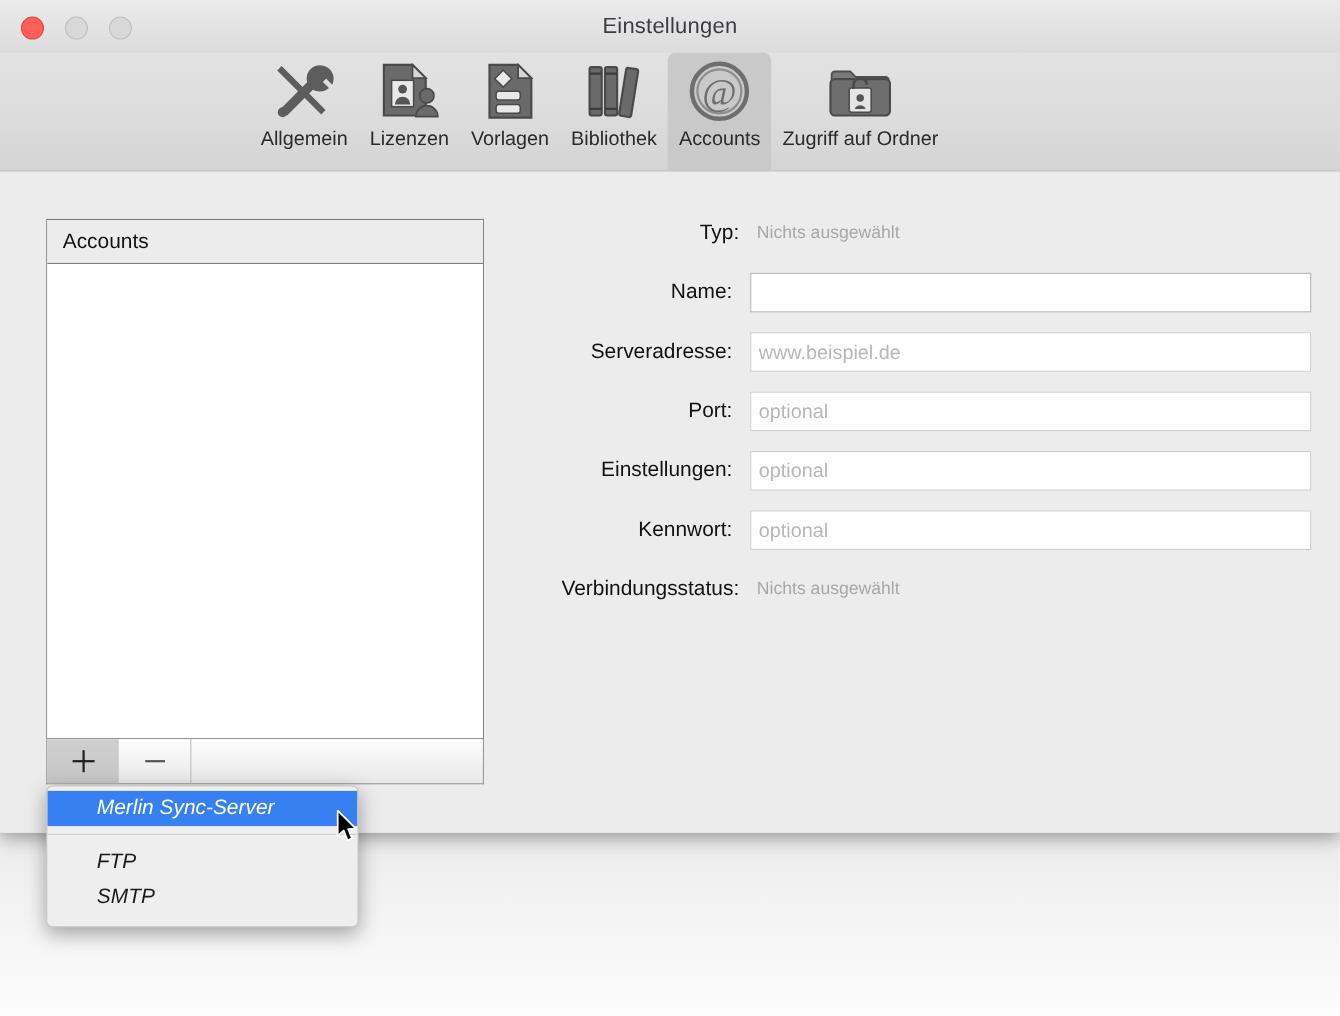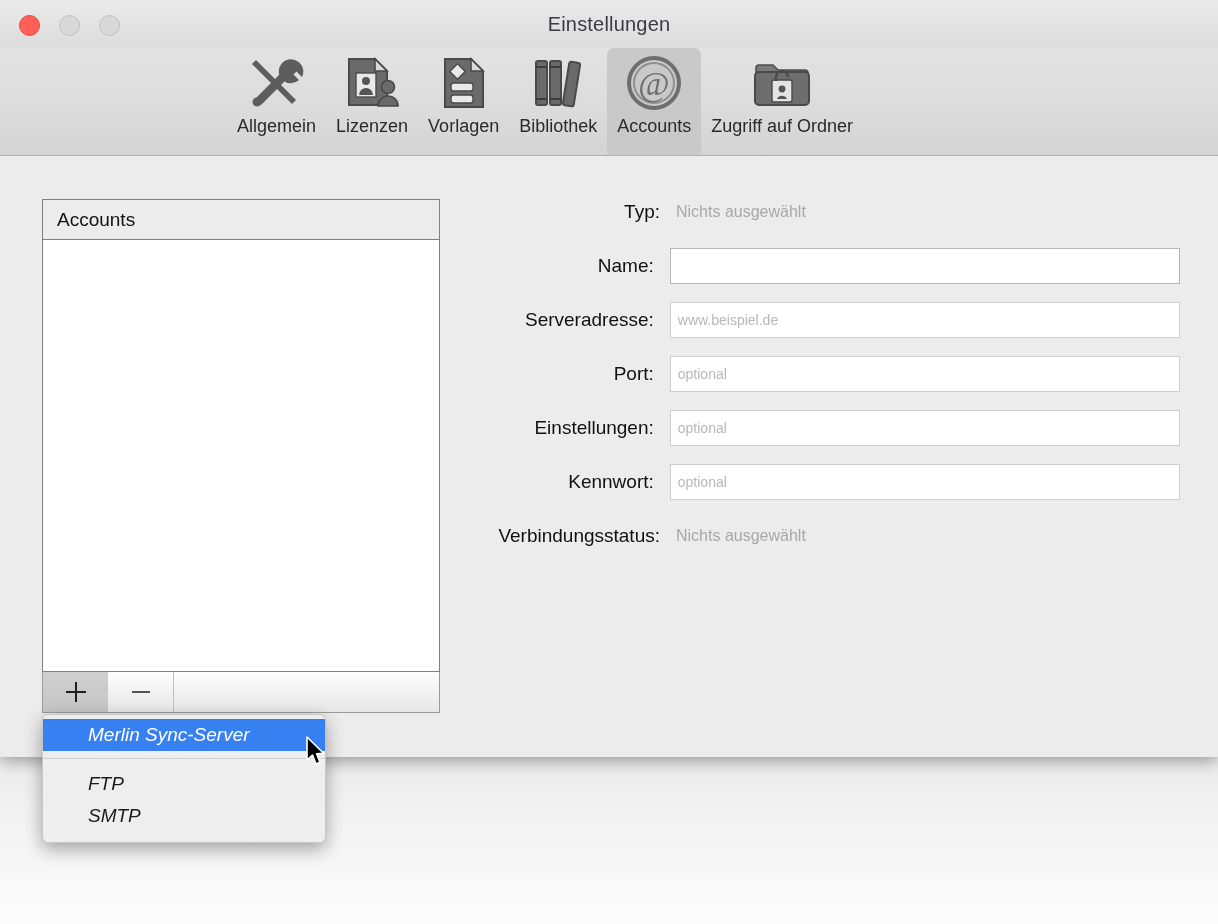--- a/index.html
+++ b/index.html
@@ -191,21 +191,21 @@
     position: absolute;
     background: #1e1e1e;
   }
   .glyph-plus:before { left: 0; top: 9px; width: 20px; height: 2px; }
   .glyph-plus:after  { left: 9px; top: 0; width: 2px; height: 20px; }
   .glyph-minus:before { left: 1px; top: 9px; width: 18px; height: 2px; background: #555; }
 
   
   #form {
     position: absolute;
-    left: 460px;
+    left: 472px;
     top: 38px;
     width: 720px;
   }
   .frow {
     display: flex;
     align-items: center;
     height: 36px;
     margin-bottom: 18px;
   }
   .flabel {
@@ -222,21 +222,21 @@
     color: #a8a8a8;
     white-space: nowrap;
   }
   .finput {
     width: 526px;
     height: 36px;
     box-sizing: border-box;
     border: 1px solid #cfcfcf;
     background: #ffffff;
     font-family: "Liberation Sans", sans-serif;
-    font-size: 14px;
+    font-size: 18px;
     color: #111;
     padding: 0 7px;
     outline: none;
     border-radius: 0;
   }
   .finput.emphasized { border-color: #b6b6b6; }
   .finput::placeholder { color: #b8b8b8; opacity: 1; }
 
   
   #popup {

